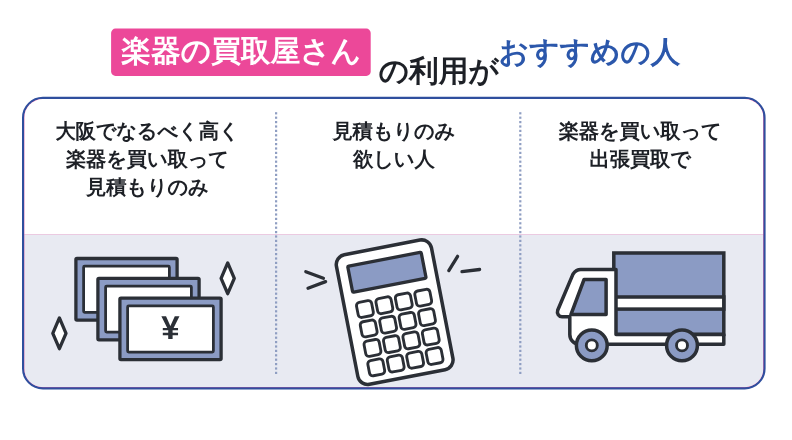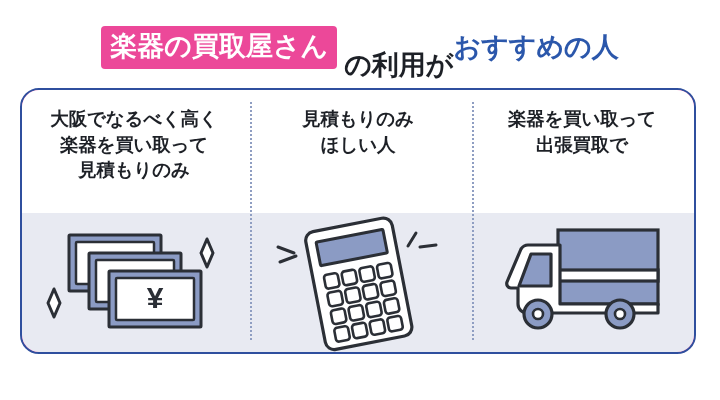--- a/index.html
+++ b/index.html
@@ -173,21 +173,21 @@
 
           <path d="M168 26 L174 40 L168 54 L162 40 Z" fill="#ffffff" stroke="#2b2f36" stroke-width="3" stroke-linejoin="round"></path>
           <path d="M15 76 L21 90 L15 104 L9 90 Z" fill="#ffffff" stroke="#2b2f36" stroke-width="3" stroke-linejoin="round"></path>
         </svg>
       </div>
     </div>
 
     <div class="col">
       <div class="col-heading">
         <div>見積もりのみ</div>
-        <div>ほしい人</div>
+        <div>欲しい人</div>
       </div>
       <div class="col-art">
         <svg width="180" height="145" viewBox="0 0 180 145">
           <g transform="rotate(-11 90 75)">
             <rect x="47" y="14" width="88" height="120" rx="9" fill="#ffffff" stroke="#2b2f36" stroke-width="3.2"></rect>
             <rect x="57" y="25" width="68" height="24" rx="1" fill="#8b9bc4" stroke="#2b2f36" stroke-width="3"></rect>
             <g fill="#ffffff" stroke="#2b2f36" stroke-width="2.6">
               <rect x="58" y="59" width="14" height="14" rx="3"></rect>
               <rect x="76" y="59" width="14" height="14" rx="3"></rect>
               <rect x="94" y="59" width="14" height="14" rx="3"></rect>

